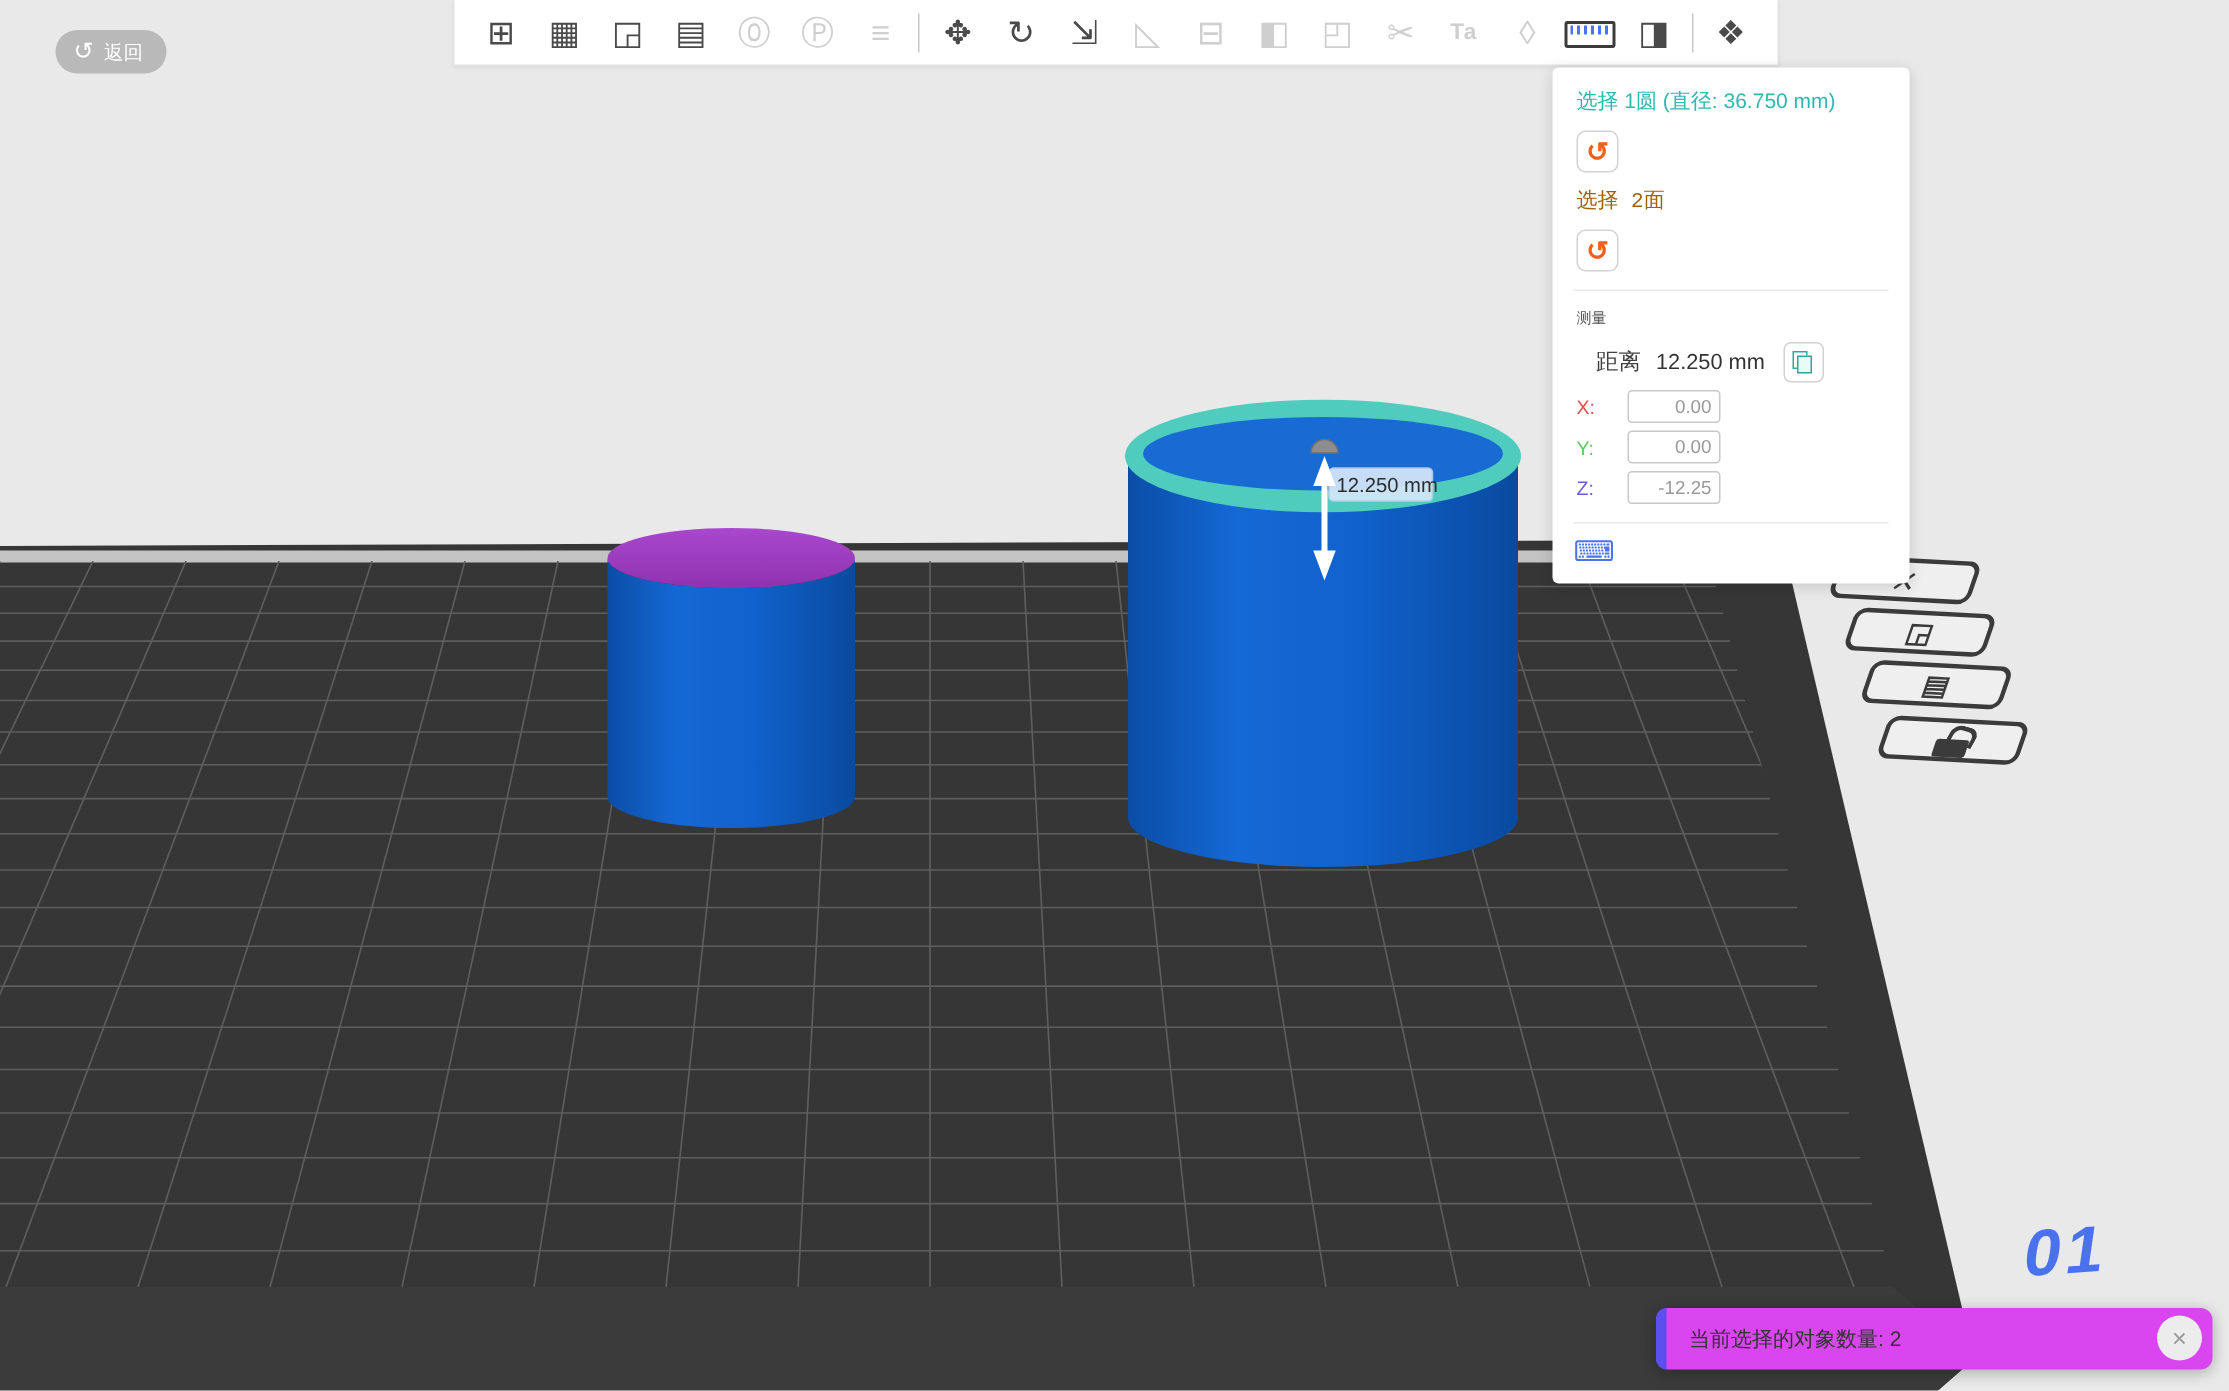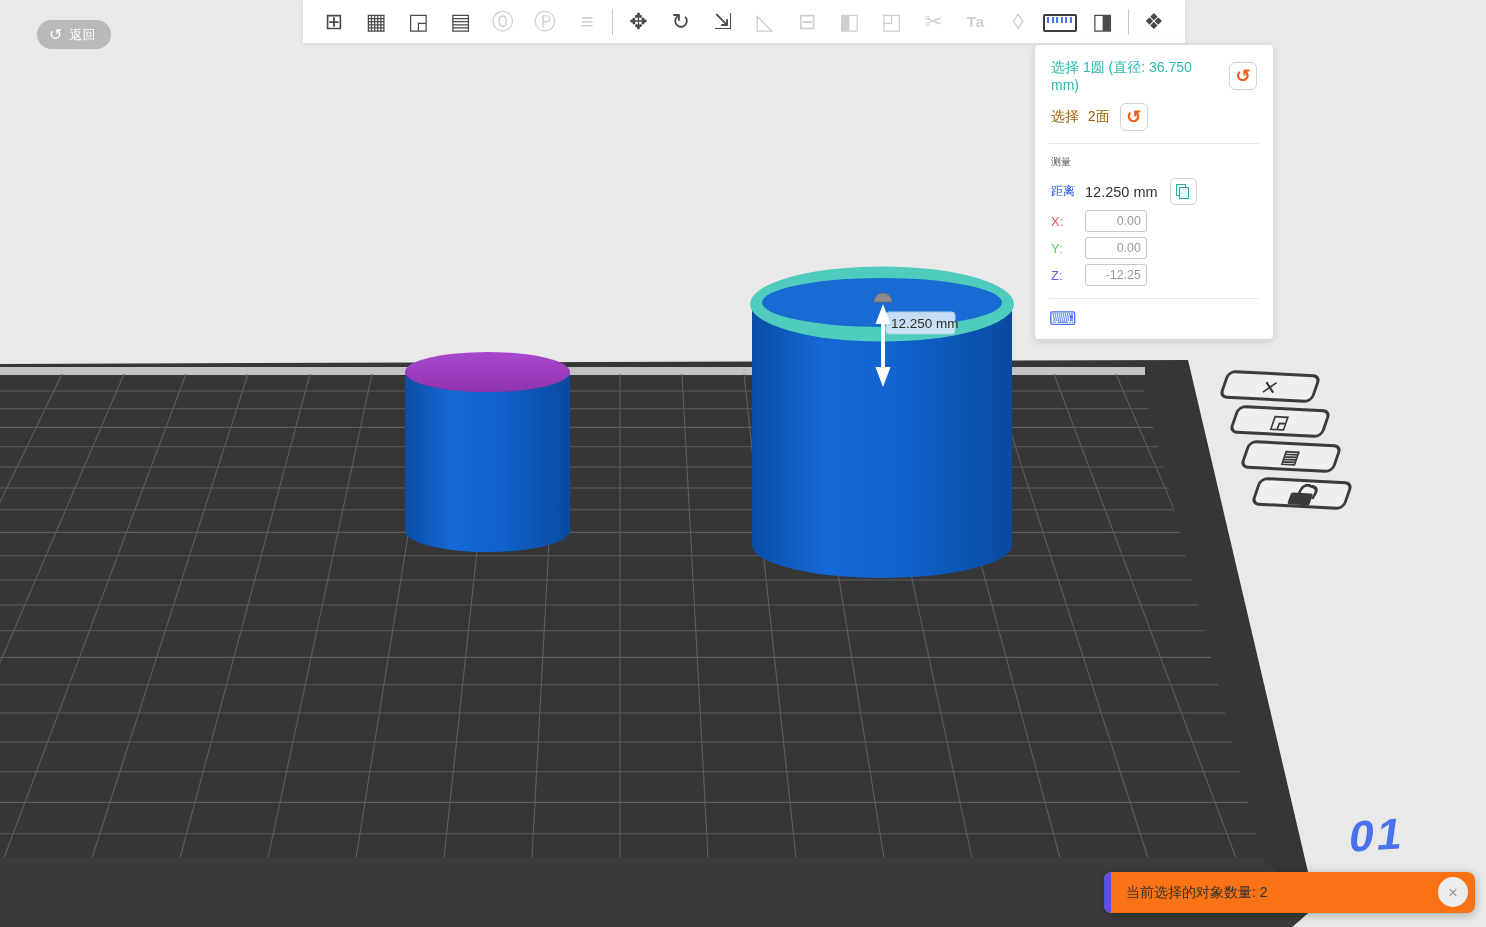--- a/index.html
+++ b/index.html
@@ -43,32 +43,32 @@
     font-family:"Liberation Sans",sans-serif;
   }
   .back-btn .back-glyph{font-size:16px;line-height:1;}
 
   
   .panel{
     position:absolute;left:1035px;top:45px;width:238px;z-index:11;
     background:#fff;border-radius:4px;box-shadow:0 2px 10px rgba(0,0,0,.14);
     padding:4px 0 10px 0;box-sizing:border-box;
   }
-  .sel-row{display:flex;align-items:center;gap:10px;margin:10px 16px 0;}
+  .sel-row{display:flex;gap:10px;margin:10px 16px 0;flex-direction:column;}
   .sel1-text{font-size:14px;color:#2cb9ae;}
   .sel2-text{font-size:14px;color:#a16207;font-family:Liberation Mono, monospace;}
   .undo-btn{
     width:28px;height:28px;background:#fff;border:1px solid #d2d2d2;border-radius:6px;
     display:flex;align-items:center;justify-content:center;padding:0;flex:0 0 auto;
   }
   .undo-glyph{color:#f2611c;font-size:18px;font-weight:bold;line-height:1;}
   .divider{height:1px;background:#e8e8e8;margin:12px 14px 0;}
   .section-title{font-size:10px;color:#555;margin:11px 16px 0;}
   .dist-row{display:flex;align-items:center;margin:9px 16px 0;}
-  .dist-label{font-size:12px;color:#1d4ed8;}
+  .dist-label{font-size:15px;color:#404040;margin-left:13px;}
   .dist-value{font-size:14.5px;color:#333;margin-left:10px;}
   .copy-btn{
     width:27px;height:27px;margin-left:12px;background:#fff;border:1px solid #d2d2d2;border-radius:5px;
     display:flex;align-items:center;justify-content:center;padding:0;
   }
   .copy-glyph{position:relative;display:inline-block;width:14px;height:15px;}
   .copy-glyph::before{content:"";position:absolute;left:0;top:0;width:8px;height:10px;border:1.6px solid #2ca89c;background:#fff;}
   .copy-glyph::after{content:"";position:absolute;left:3px;top:3px;width:8px;height:10px;border:1.6px solid #2ca89c;background:#eafaf7;}
   .axis-row{display:flex;align-items:center;margin:5px 16px 0;}
   .axis-label{width:34px;font-size:13px;}
@@ -99,21 +99,21 @@
   
   .plate-number{
     position:absolute;left:1350px;top:810px;z-index:4;
     font-size:44px;font-weight:800;color:#4a72ef;letter-spacing:3px;
     transform:skewX(-12deg) rotate(-4deg);
   }
 
   
   .toast{
     position:absolute;left:1104px;top:872px;width:371px;height:41px;z-index:12;
-    background:#f97316;border-radius:8px;box-shadow:0 2px 10px rgba(0,0,0,.28);
+    background:#d946ef;border-radius:8px;box-shadow:0 2px 10px rgba(0,0,0,.28);
     display:flex;align-items:center;
   }
   .toast::before{content:"";position:absolute;left:0;top:0;bottom:0;width:7px;background:#5b50ee;border-radius:8px 0 0 8px;}
   .toast-msg{margin-left:22px;font-size:14px;color:#333;}
   .toast-close{
     position:absolute;right:7px;top:5px;width:30px;height:30px;border-radius:50%;
     background:#ececec;border:none;color:#9a9a9a;font-size:17px;line-height:1;
     display:flex;align-items:center;justify-content:center;padding:0;
   }
 </style>

